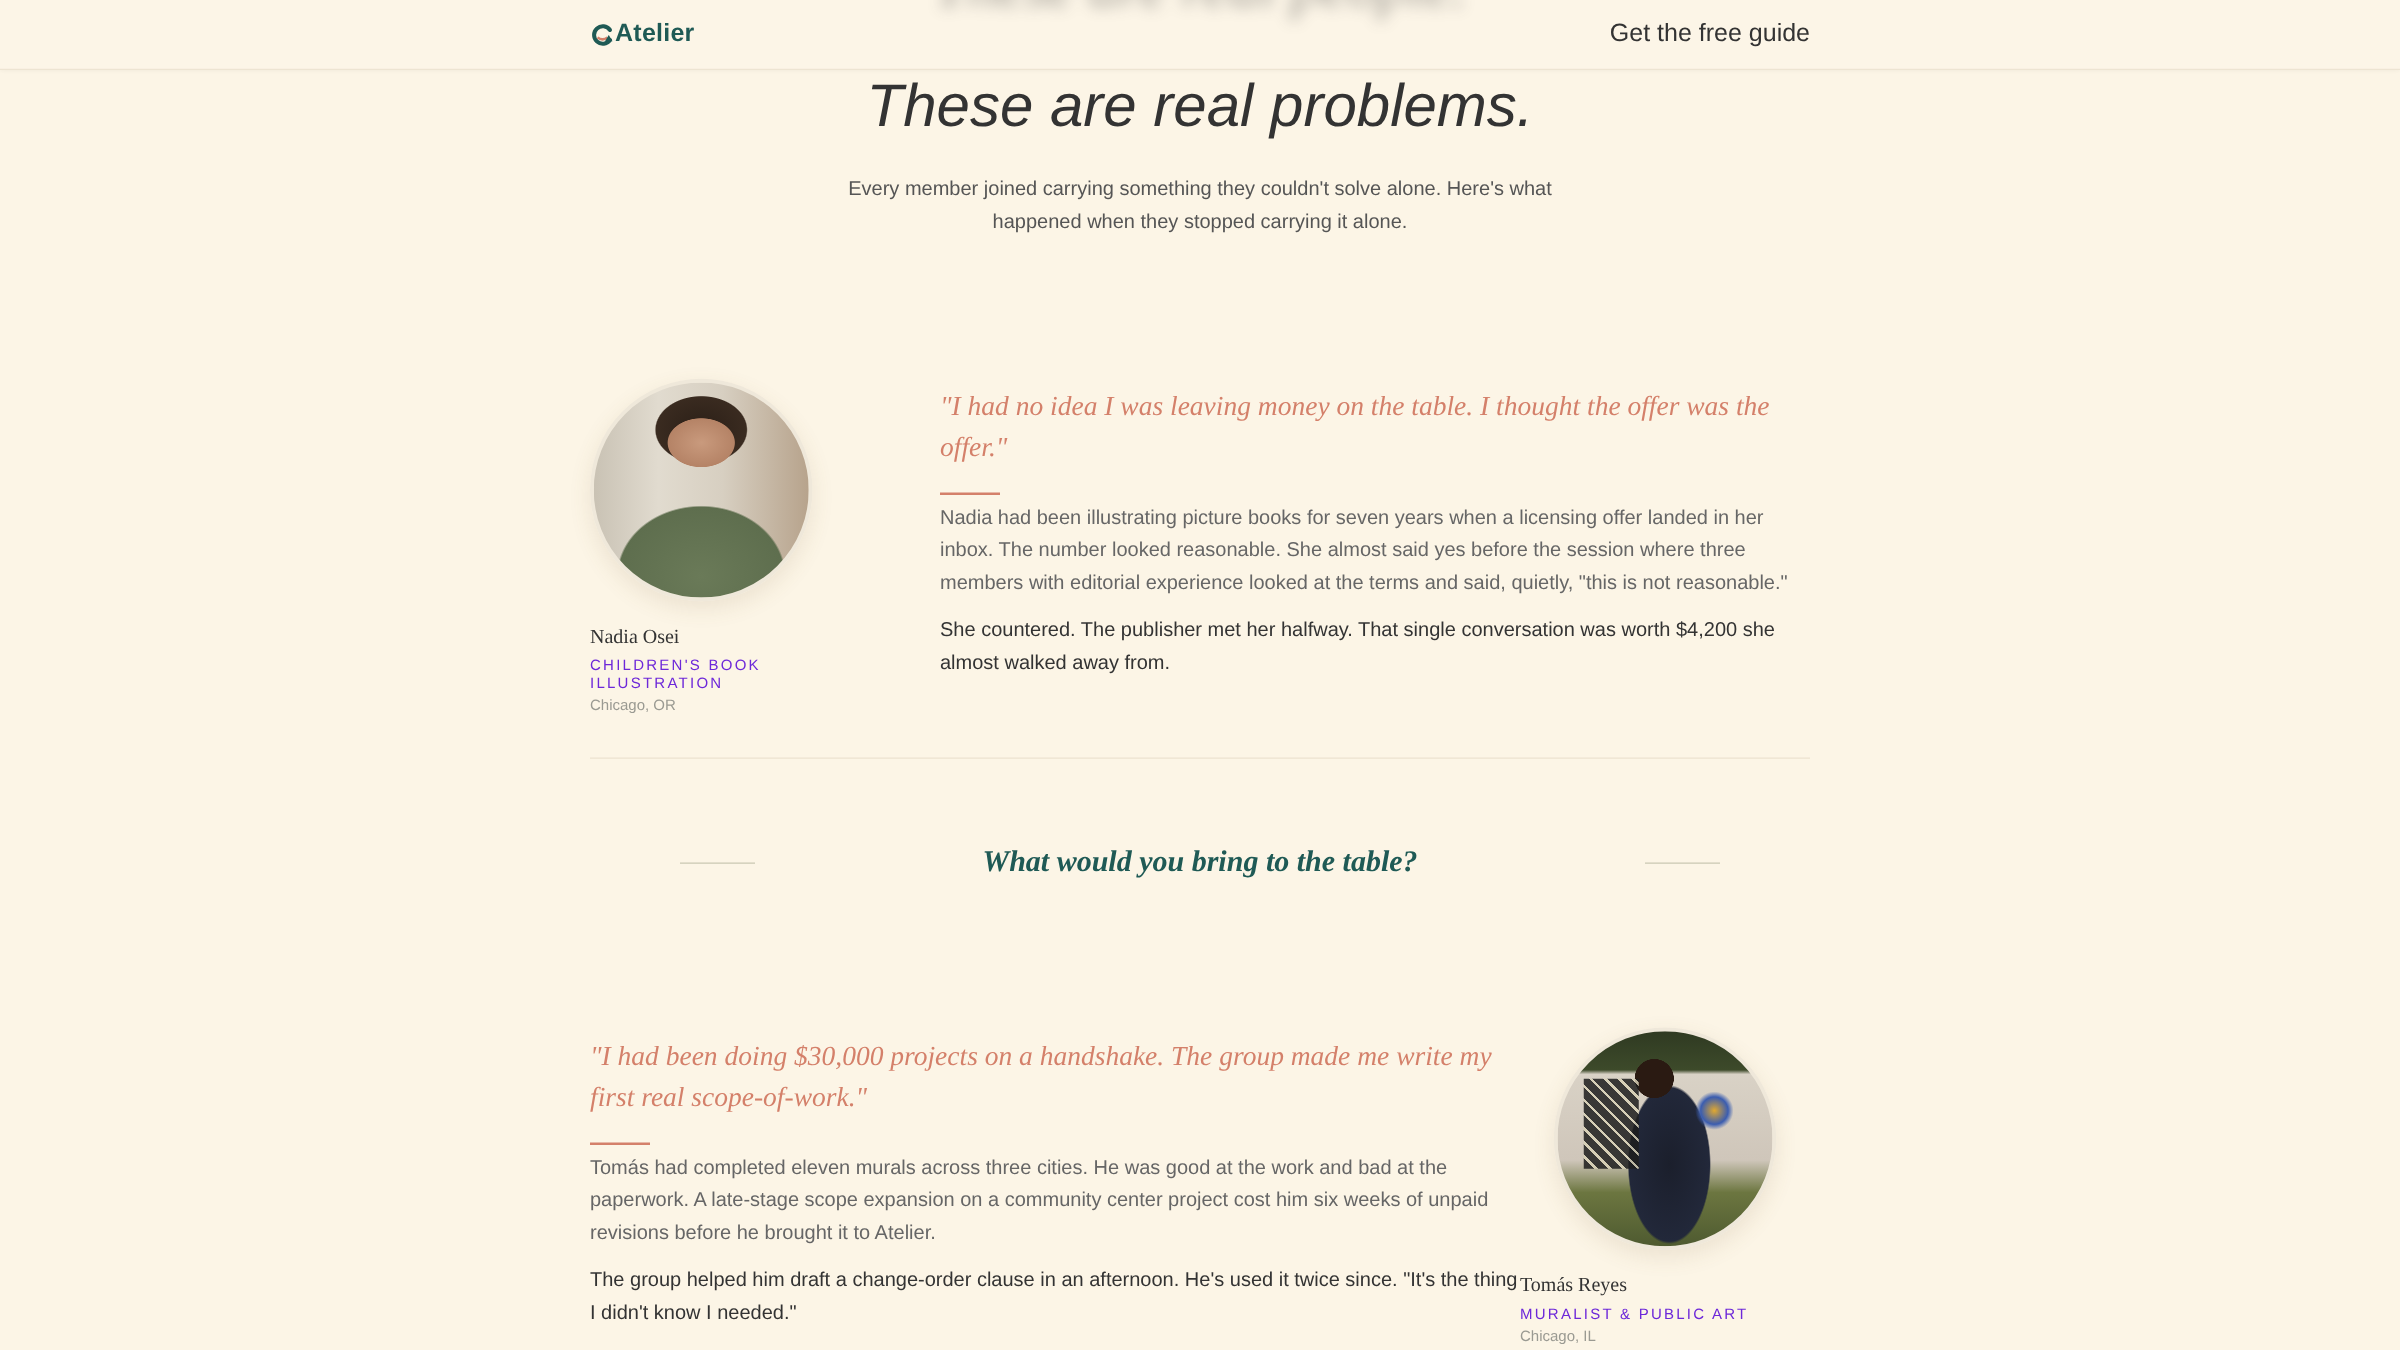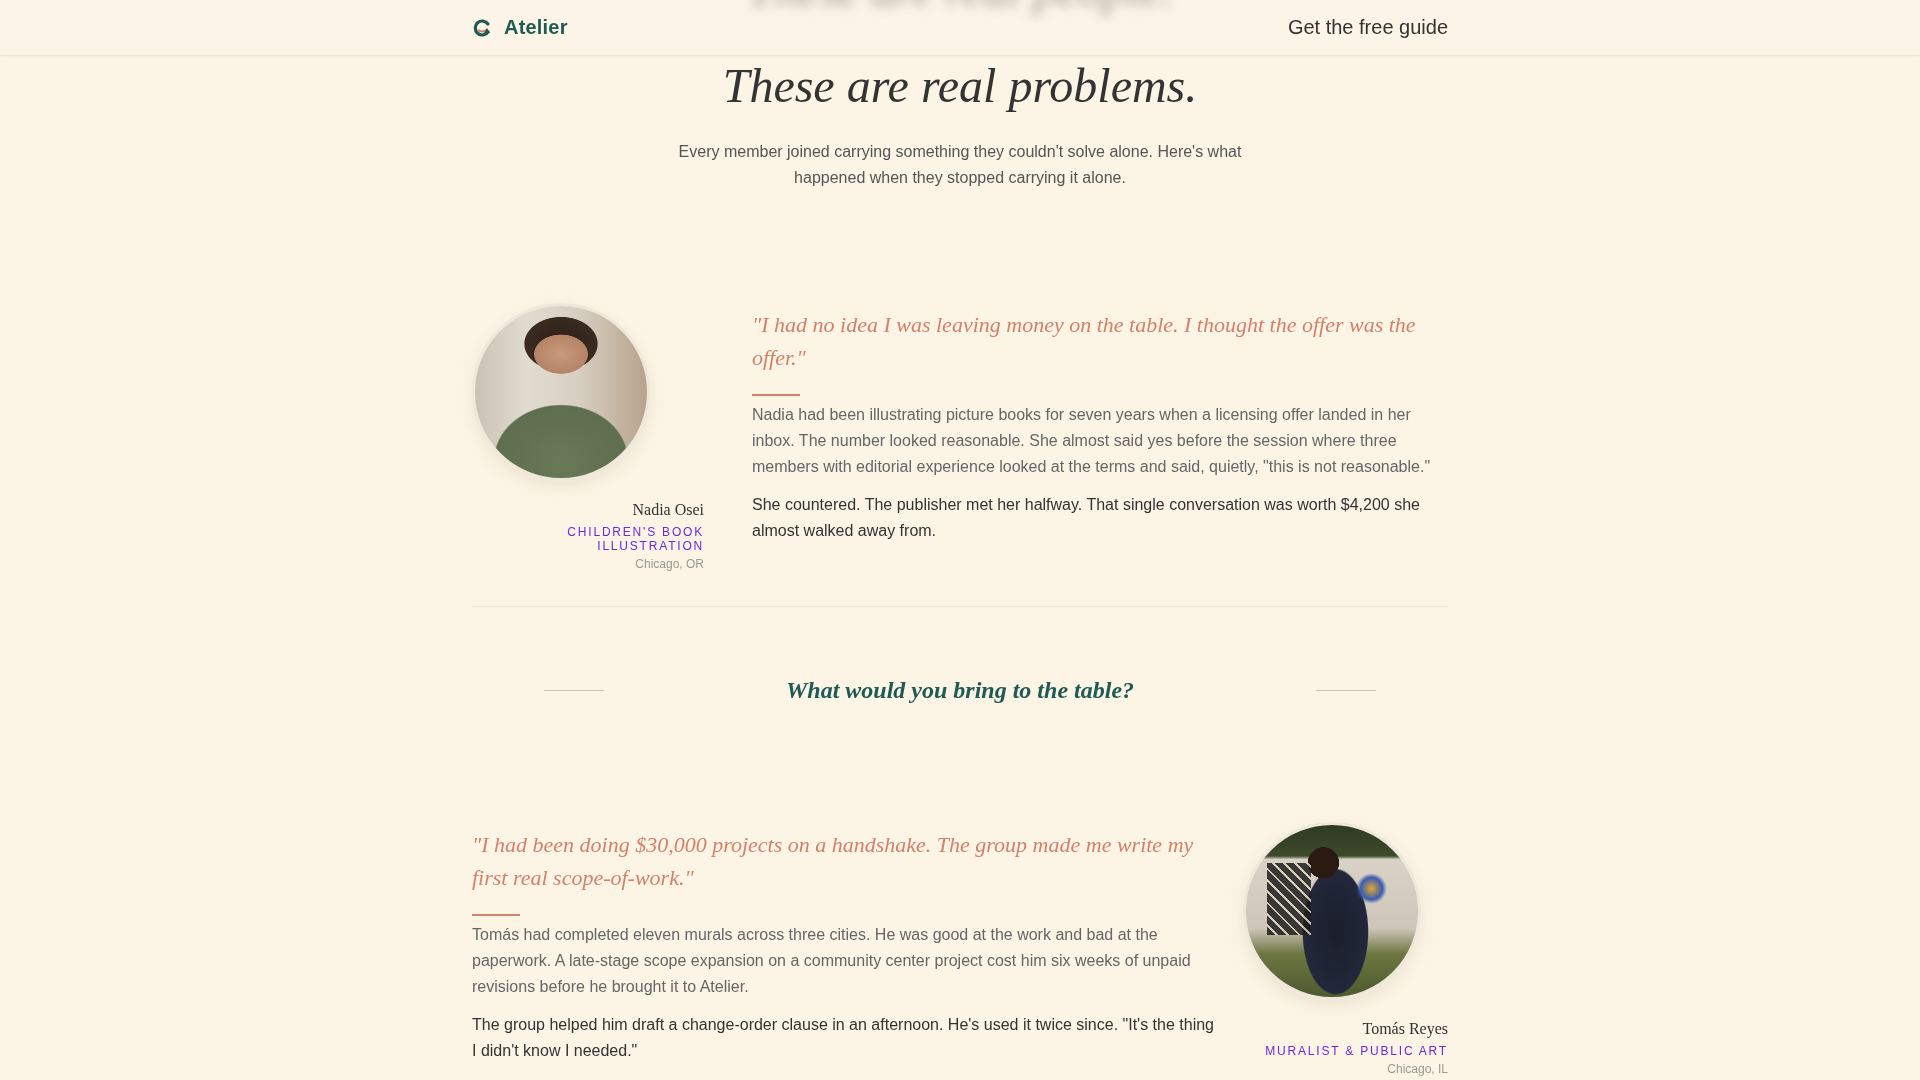--- a/index.html
+++ b/index.html
@@ -14,50 +14,50 @@
     position: absolute; top: 0; left: 0; right: 0; height: 55px;
     background: rgba(252, 245, 230, 0.85);
     border-bottom: 1px solid #ede4d2;
     box-shadow: 0 1px 3px rgba(0,0,0,0.04);
     z-index: 10;
   }
   .header-inner {
     position: absolute; left: 472px; right: 472px; top: 0; height: 55px;
     display: flex; align-items: center; justify-content: space-between;
   }
-  .brand { display: flex; align-items: center; gap: 12px; text-decoration: none; text-align: right; }
+  .brand { display: flex; align-items: center; text-decoration: none; text-align: right; }
   .logo { width: 20px; height: 20px; display: inline-block; }
   .brand-name { font-size: 20px; font-weight: bold; color: #1f5a55; letter-spacing: 0.2px; }
   .nav-cta { font-size: 20px; color: #333; text-decoration: none; }
 
   .blur-heading {
     position: absolute; top: -38px; left: 0; right: 0; text-align: center;
     font-family: "Liberation Serif", serif; font-style: italic;
     font-size: 48px; color: #3a3a3a; filter: blur(6px); opacity: 0.5;
     z-index: 11; pointer-events: none;
   }
 
   .hero-title {
     position: absolute; top: 56px; left: 0; right: 0; text-align: center;
-    font-family: Liberation Serif, serif; font-style: italic;
+    font-family: Liberation Sans, sans-serif; font-style: italic;
     font-size: 48px; color: #333; margin: 0; font-weight: normal;
     line-height: 60px;
   }
   .hero-sub {
     position: absolute; top: 139px; left: 660px; width: 600px; text-align: center;
     font-size: 16px; line-height: 26px; color: #555; margin: 0;
   }
 
   .story {
     position: absolute; left: 472px; width: 976px;
   }
   .story-1 { top: 300px; height: 306px; border-bottom: 1px solid #ebe2d0; }
   .story-2 { top: 820px; }
 
-  .profile { position: absolute; width: 232px; text-align: right; }
+  .profile { position: absolute; width: 232px; text-align: left; }
   .avatar {
     width: 172px; height: 172px; border-radius: 50%;
     margin: 0 auto; border: 3px solid #efe8da;
     box-shadow: 0 6px 18px rgba(120,100,60,0.12);
     overflow: hidden; position: relative;
   }
   .avatar-nadia {
     background:
       radial-gradient(ellipse 22% 16% at 50% 28%, #c99a7d 0%, #b58366 70%, transparent 72%),
       radial-gradient(ellipse 30% 22% at 50% 22%, #2b1f17 0%, #3a2b20 70%, transparent 72%),

